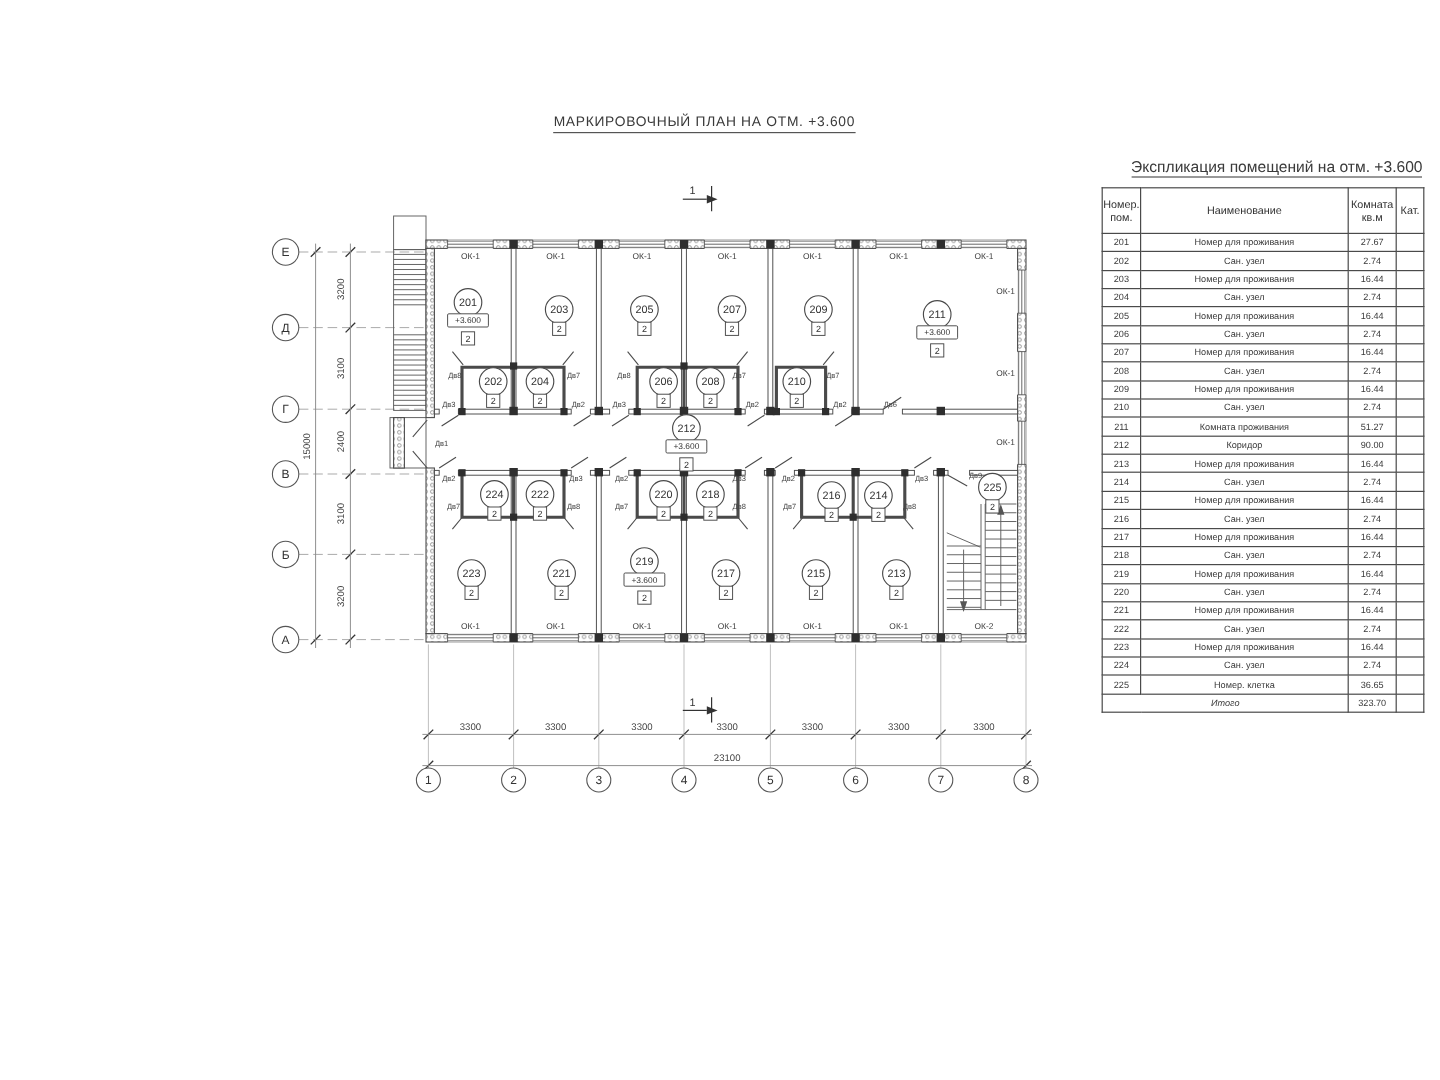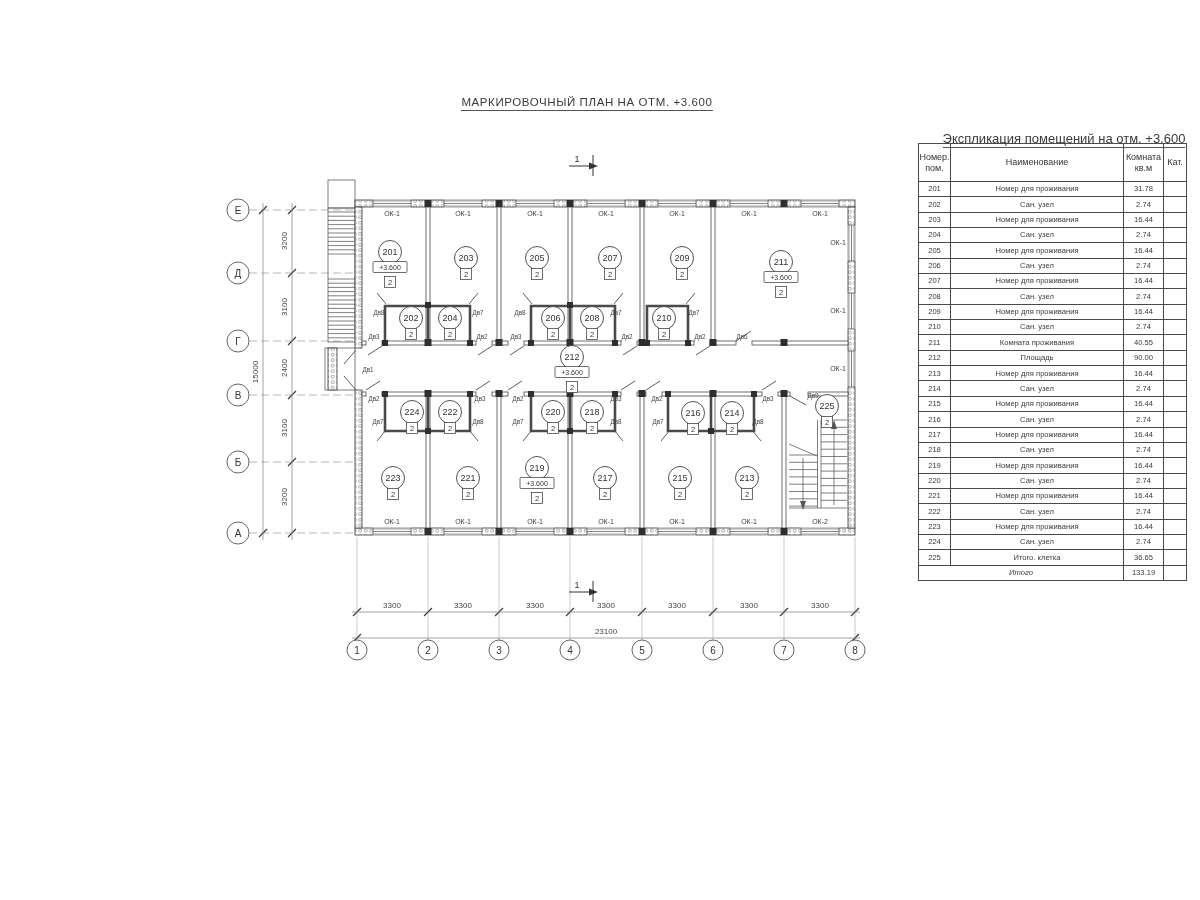--- a/index.html
+++ b/index.html
@@ -3,21 +3,21 @@
 <meta charset="utf-8">
 <style>
   html,body{margin:0;padding:0;background:#fff;width:1200px;height:900px;overflow:hidden;}
   body{font-family:"Liberation Sans",sans-serif;color:#333;}
   .sheet{position:relative;width:1200px;height:900px;background:#fff;}
   #plan-svg{position:absolute;left:0;top:0;}
   .plan-title{position:absolute;left:437px;top:96px;width:300px;text-align:center;font-size:11.5px;letter-spacing:.6px;color:#3a3a3a;}
   .plan-title span{border-bottom:1px solid #555;padding-bottom:2px;}
   .expl-title{position:absolute;left:938px;top:119px;width:252px;text-align:center;font-size:13px;color:#3a3a3a;margin-top:12px;}
   .expl-title span{border-bottom:1px solid #555;padding-bottom:1px;}
-  table.expl{position:absolute;left:918px;top:143px;border-collapse:collapse;border:1.6px solid #3a3a3a;table-layout:fixed;}
+  table.expl{position:absolute;left:918px;top:156px;border-collapse:collapse;border:1.6px solid #3a3a3a;table-layout:fixed;}
   table.expl th,table.expl td{border:0.8px solid #4a4a4a;text-align:center;vertical-align:middle;padding:0;overflow:hidden;white-space:nowrap;}
   table.expl th{font-size:9px;font-weight:normal;height:37px;line-height:1.15;color:#333;}
   table.expl td{font-size:7.6px;height:14.35px;line-height:1;color:#3a3a3a;}
   td.tot{text-align:right;padding-right:4px;font-size:7.8px;font-style:italic;}
   
   .ext{fill:url(#mas);stroke:#4a4a4a;stroke-width:.9;}
   .wall{fill:#fff;stroke:#4a4a4a;stroke-width:.8;}
   .box{stroke:#4a4a4a;stroke-width:2.6;fill:none;}
   .boxm{stroke:#4a4a4a;stroke-width:2.6;}
   .st{stroke:#5f5f5f;stroke-width:.8;fill:none;}
@@ -677,21 +677,21 @@
         <th><span>Номер.</span><br><span>пом.</span></th>
         <th>Наименование</th>
         <th><span>Комната</span><br><span>кв.м</span></th>
         <th>Кат.</th>
       </tr>
     </thead>
     <tbody id="expl-body">
         <tr>
           <td>201</td>
           <td>Номер для проживания</td>
-          <td>31.78</td>
+          <td>27.67</td>
           <td></td>
         </tr>
         <tr>
           <td>202</td>
           <td>Сан. узел</td>
           <td>2.74</td>
           <td></td>
         </tr>
         <tr>
           <td>203</td>
@@ -737,26 +737,26 @@
         </tr>
         <tr>
           <td>210</td>
           <td>Сан. узел</td>
           <td>2.74</td>
           <td></td>
         </tr>
         <tr>
           <td>211</td>
           <td>Комната проживания</td>
-          <td>40.55</td>
+          <td>51.27</td>
           <td></td>
         </tr>
         <tr>
           <td>212</td>
-          <td>Площадь</td>
+          <td>Коридор</td>
           <td>90.00</td>
           <td></td>
         </tr>
         <tr>
           <td>213</td>
           <td>Номер для проживания</td>
           <td>16.44</td>
           <td></td>
         </tr>
         <tr>
@@ -820,24 +820,24 @@
           <td></td>
         </tr>
         <tr>
           <td>224</td>
           <td>Сан. узел</td>
           <td>2.74</td>
           <td></td>
         </tr>
         <tr>
           <td>225</td>
-          <td>Итого. клетка</td>
+          <td>Номер. клетка</td>
           <td>36.65</td>
           <td></td>
         </tr>
         <tr>
           <td colspan="2" class="tot">Итого</td>
-          <td>133.19</td>
+          <td>323.70</td>
           <td></td>
         </tr>
       </tbody>
   </table>
 </div>
 
 </body></html>

